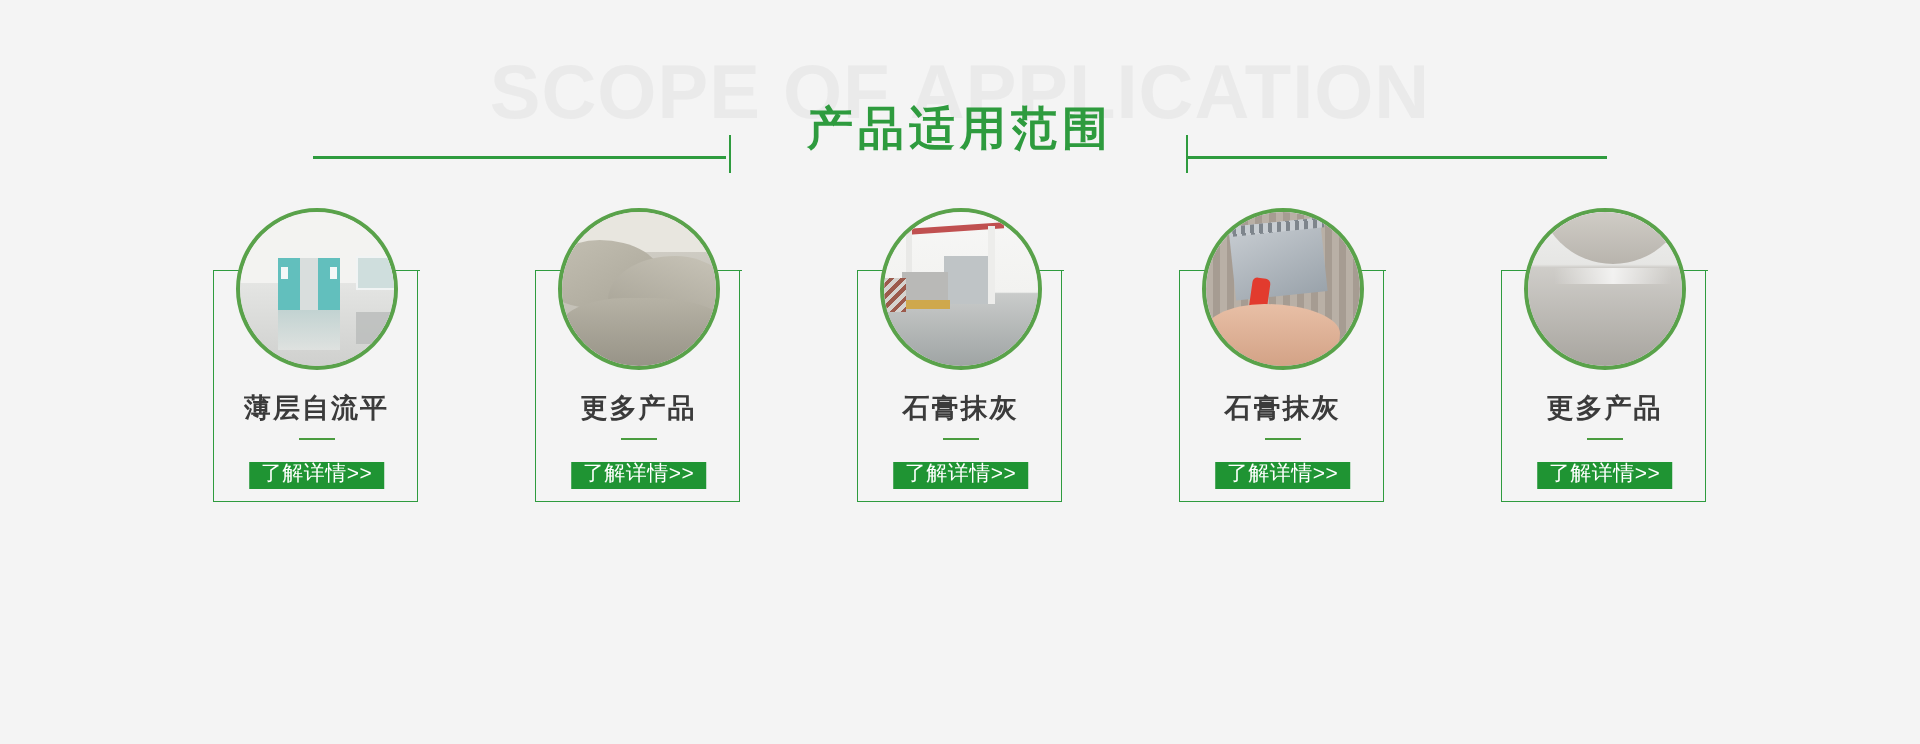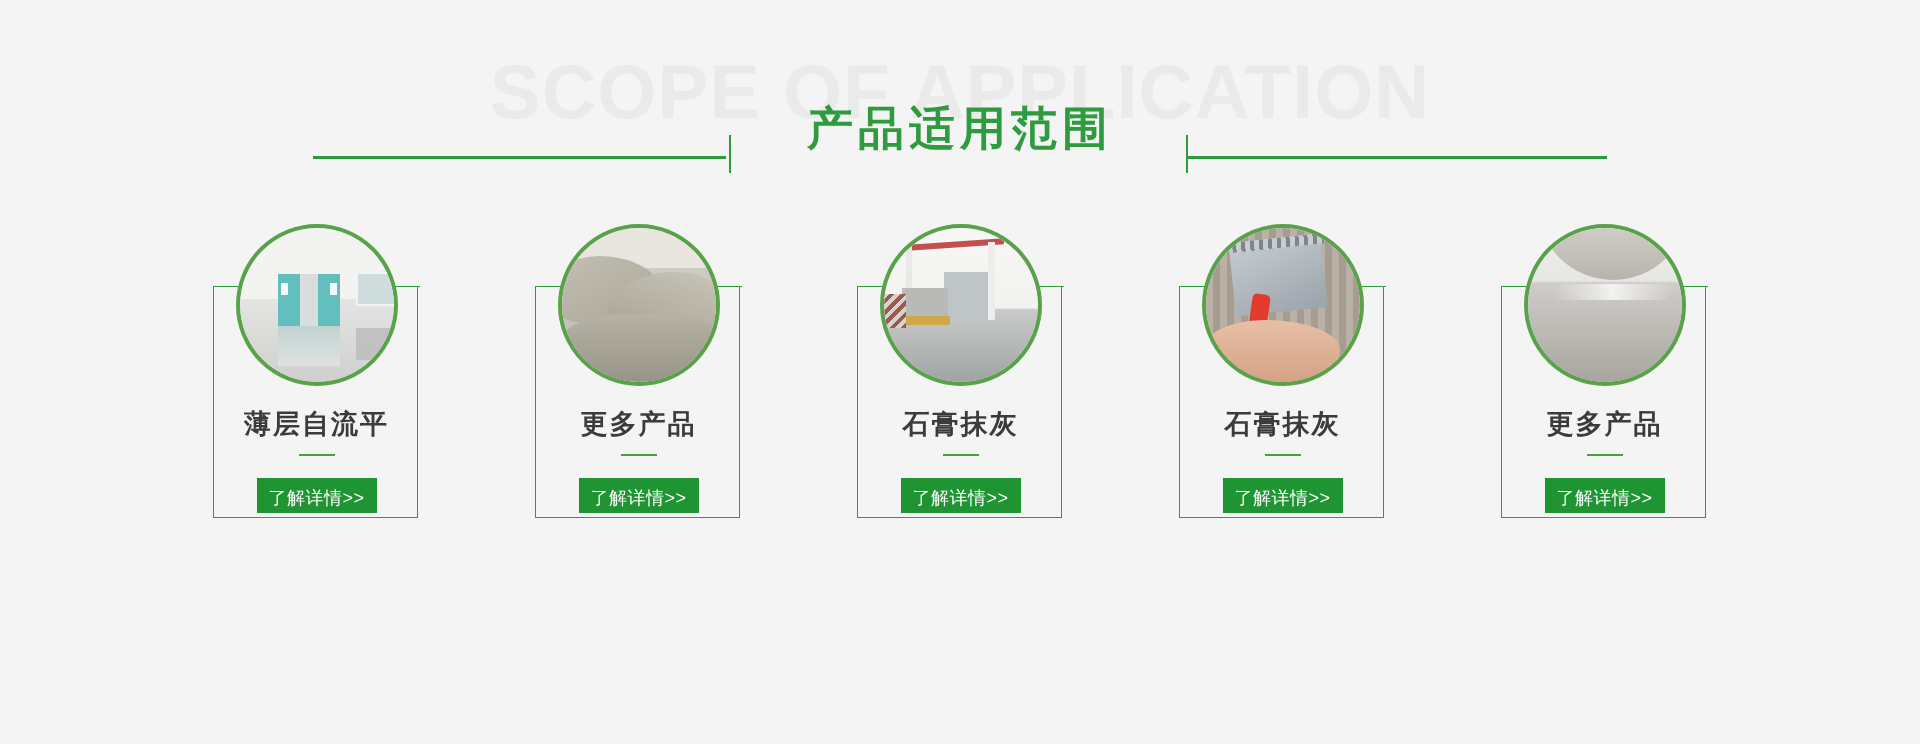--- a/index.html
+++ b/index.html
@@ -35,21 +35,21 @@
   }
   .rule{position:absolute;top:156px;height:3px;background:#2e9b3e;}
   .rule-left{left:313px;width:413px;}
   .rule-right{left:1188px;width:419px;}
   .tick{position:absolute;width:2px;background:#2e9b3e;top:135px;height:38px;}
   .tick-left{left:729px;}
   .tick-right{left:1186px;}
 
   
   .cards{
-    position:absolute;left:213px;top:224px;
+    position:absolute;left:213px;top:208px;
     width:1495px;height:320px;
     display:flex;justify-content:space-between;gap:28px;
   }
   .card{
     position:relative;
     width:207px;height:300px;
     flex:0 0 207px;
   }
   
   .frame{
@@ -86,22 +86,22 @@
   .divider{
     position:absolute;left:50%;top:230px;
     transform:translateX(-50%);
     width:36px;height:2px;background:#4a9c3f;
   }
   .btn{
     position:absolute;left:50%;top:254px;
     transform:translateX(-50%);
     background:#1f9433;
     color:#ffffff;
-    font-size:18px;
-    padding:11px 12px 6px 12px;
+    font-size:21px;
+    padding:0 12px 6px 12px;
     white-space:nowrap;
     line-height:1;
     letter-spacing:0.5px;
     cursor:pointer;
   }
 
   
   .scene{position:absolute;inset:0;}
 
   

